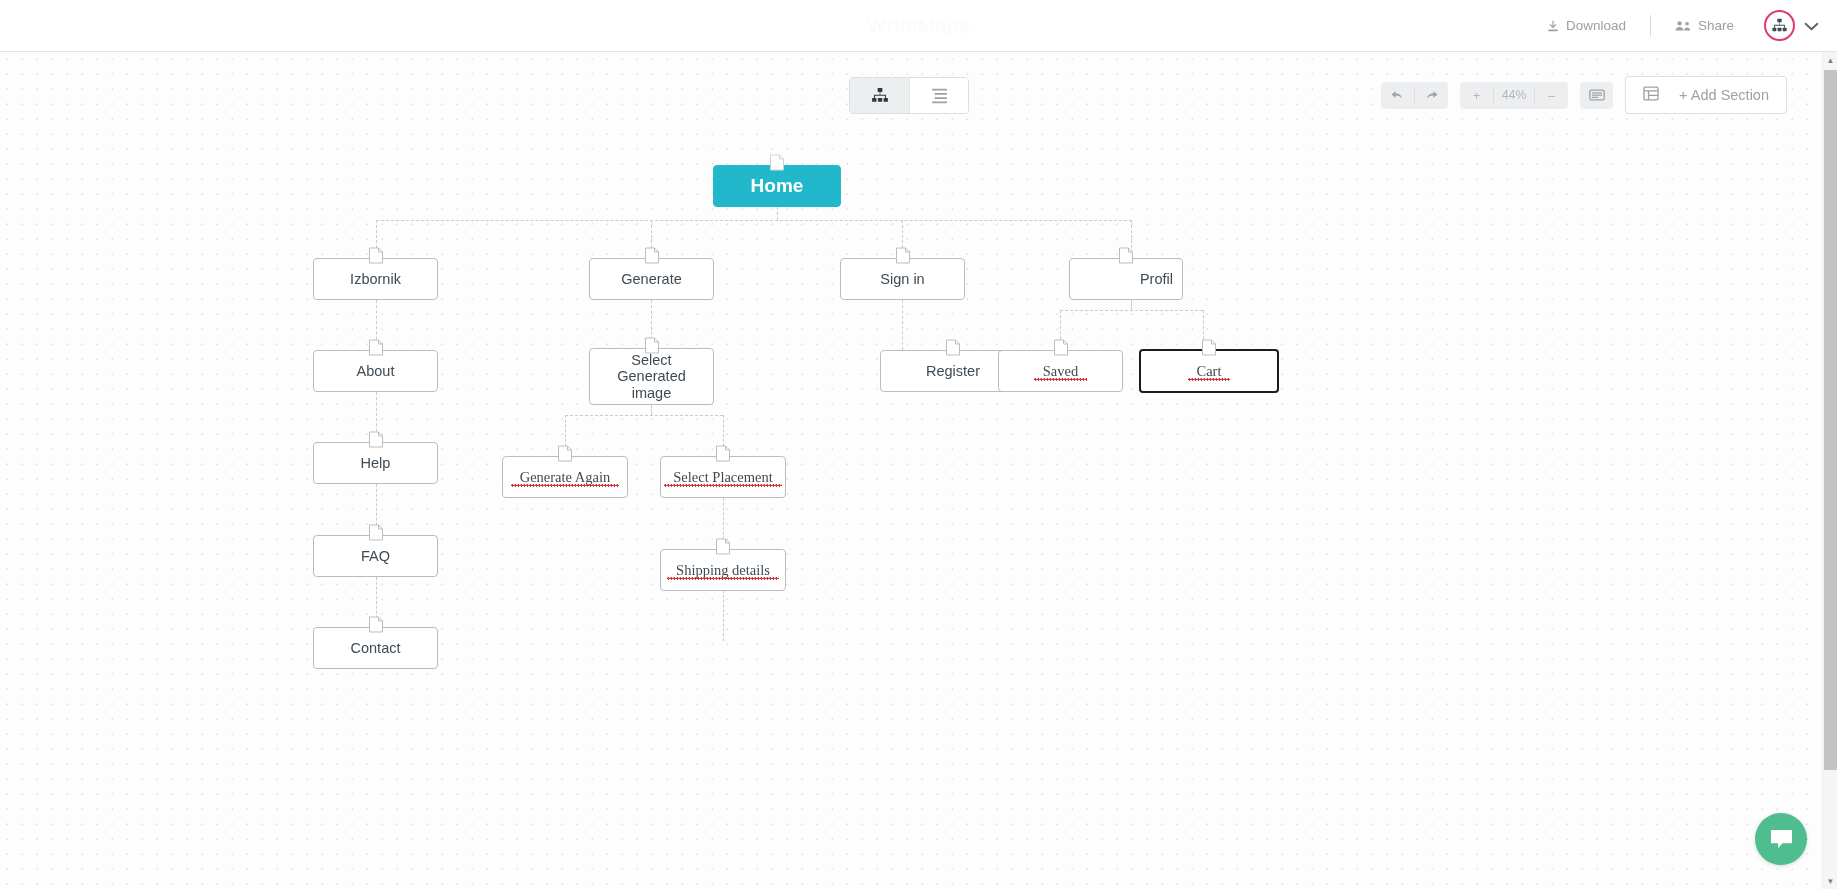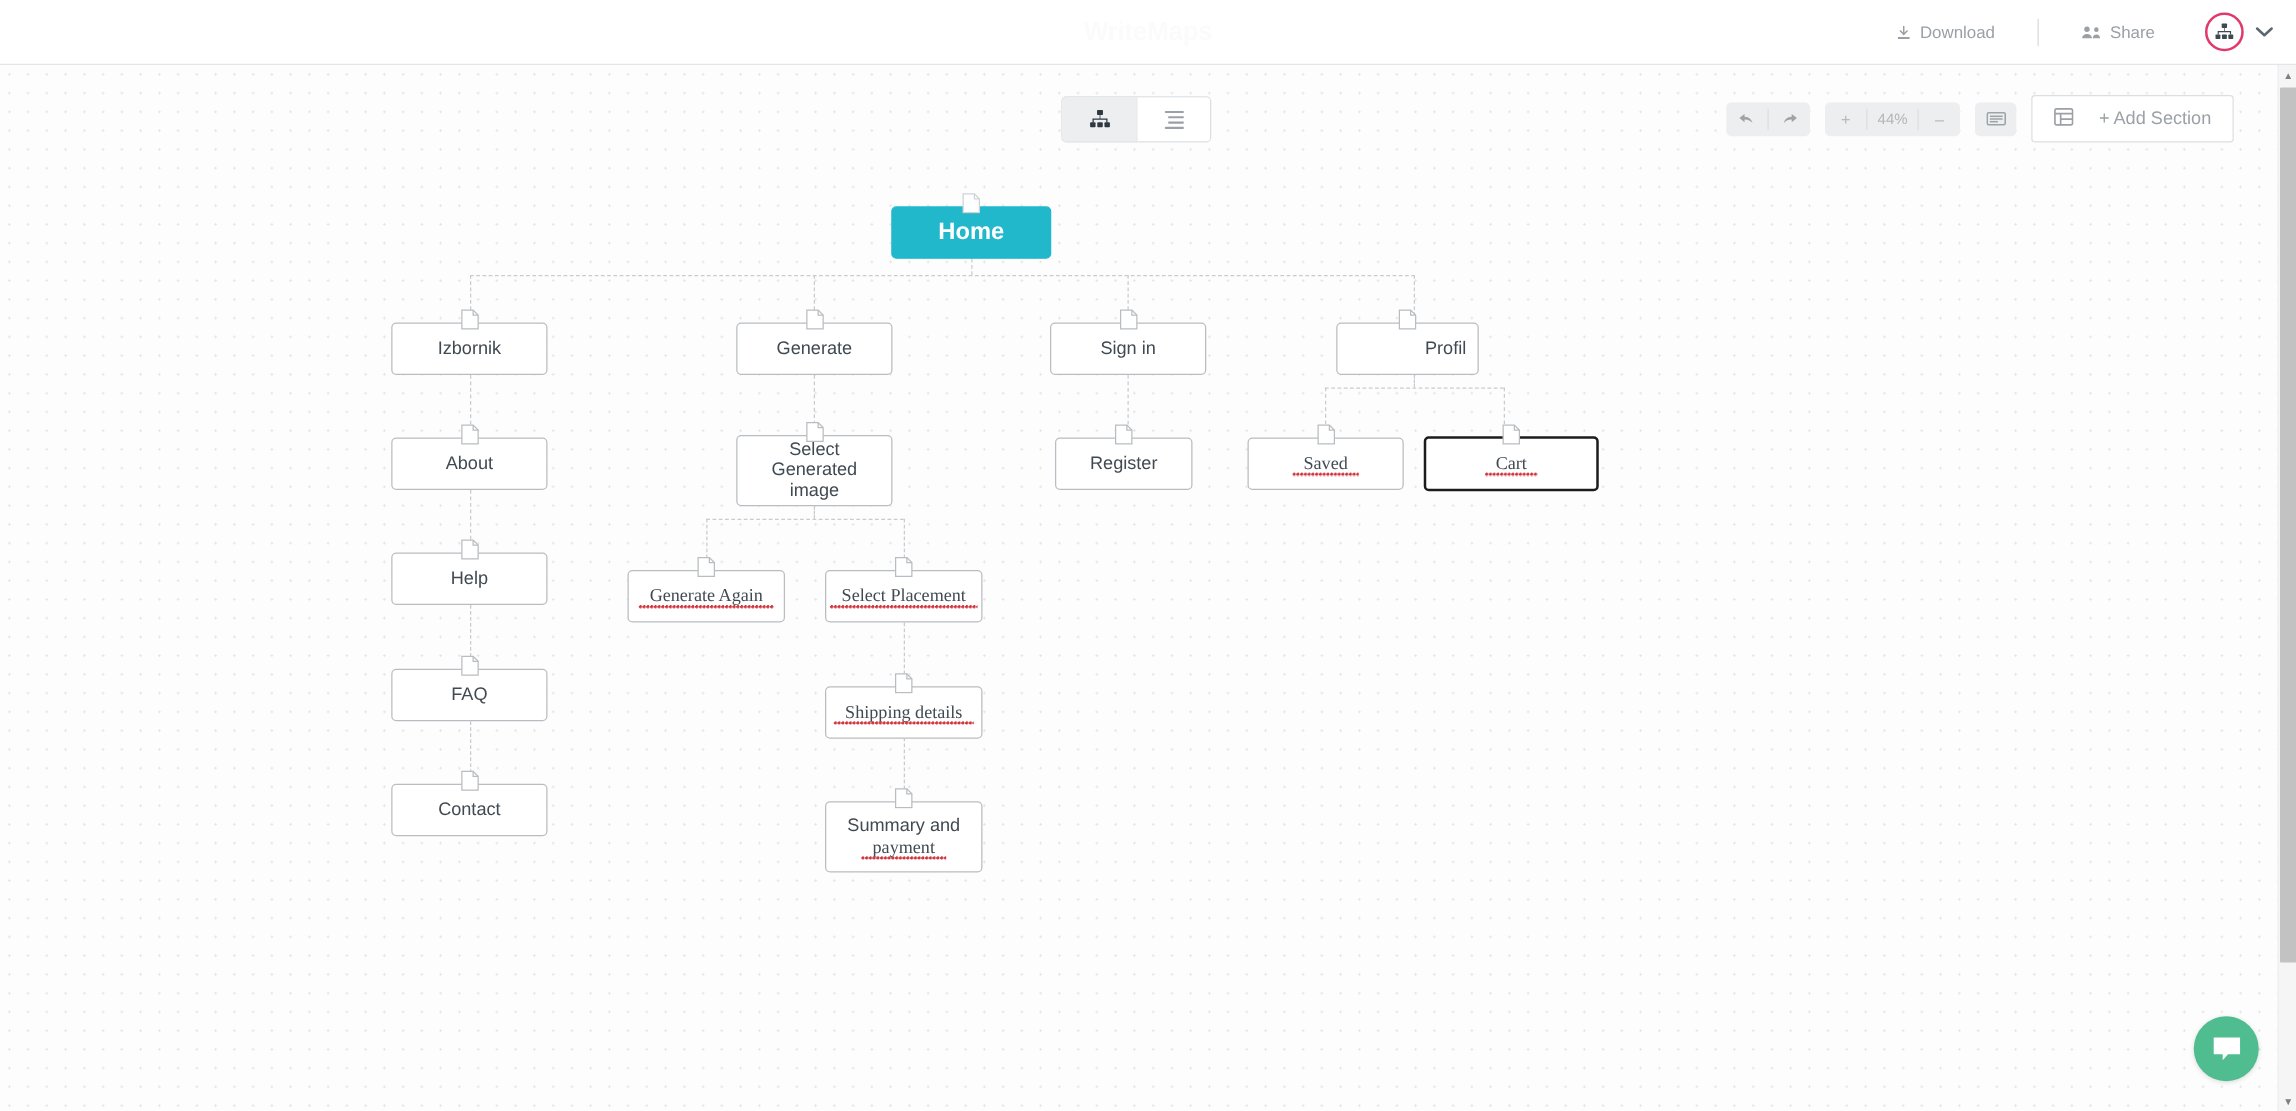--- a/index.html
+++ b/index.html
@@ -34,21 +34,21 @@
     position: absolute; left: 0; right: 0; top: 0; height: 52px;
     display: flex; align-items: center; justify-content: center;
     pointer-events: none;
   }
   #header-logo span {
     font-size: 21px; font-weight: bold; color: #fbfbfb;
     letter-spacing: -0.3px;
   }
   #header-right {
     margin-left: auto; display: flex; align-items: center;
-    padding-right: 18px; gap: 16px;
+    padding-right: 18px; gap: 6px;
   }
   .hdr-link {
     display: flex; align-items: center; gap: 6px;
     font-size: 13.5px; color: #9aa0a6; cursor: pointer;
     padding: 0 12px; height: 34px;
   }
   .hdr-link svg { display: block; }
   #avatar-wrap { display: flex; align-items: center; gap: 9px; margin-left: 12px; cursor: pointer; }
   #avatar {
     width: 31px; height: 31px; border-radius: 50%;
@@ -378,21 +378,21 @@
     </div>
 
     <div class="node" style="left:589px; top:296px; width:125px; height:57px;">
       <svg class="page-tab" viewBox="0 0 15 17">
         <path d="M1 1h9l4 4v11H1z" fill="#ffffff" stroke="#b9bdc1" stroke-width="1"></path>
         <path d="M10 1v4h4" fill="none" stroke="#b9bdc1" stroke-width="1"></path>
       </svg>
       <span class="node-label">Select Generated image</span>
     </div>
 
-    <div class="node" style="left:844px; top:298px; width:110px; height:42px;">
+    <div class="node" style="left:880px; top:298px; width:146px; height:42px;">
       <svg class="page-tab" viewBox="0 0 15 17">
         <path d="M1 1h9l4 4v11H1z" fill="#ffffff" stroke="#b9bdc1" stroke-width="1"></path>
         <path d="M10 1v4h4" fill="none" stroke="#b9bdc1" stroke-width="1"></path>
       </svg>
       <span class="node-label">Register</span>
     </div>
 
     <div class="node" style="left:998px; top:298px; width:125px; height:42px;">
       <svg class="page-tab" viewBox="0 0 15 17">
         <path d="M1 1h9l4 4v11H1z" fill="#ffffff" stroke="#b9bdc1" stroke-width="1"></path>
@@ -450,28 +450,20 @@
     </div>
 
     <div class="node" style="left:313px; top:575px; width:125px; height:42px;">
       <svg class="page-tab" viewBox="0 0 15 17">
         <path d="M1 1h9l4 4v11H1z" fill="#ffffff" stroke="#b9bdc1" stroke-width="1"></path>
         <path d="M10 1v4h4" fill="none" stroke="#b9bdc1" stroke-width="1"></path>
       </svg>
       <span class="node-label">Contact</span>
     </div>
 
-    <div class="node" style="left:660px; top:589px; width:126px; height:57px; flex-direction:column; gap:0;">
-      <svg class="page-tab" viewBox="0 0 15 17">
-        <path d="M1 1h9l4 4v11H1z" fill="#ffffff" stroke="#b9bdc1" stroke-width="1"></path>
-        <path d="M10 1v4h4" fill="none" stroke="#b9bdc1" stroke-width="1"></path>
-      </svg>
-      <span class="node-label">Summary and</span>
-      <span class="node-label spell">payment</span>
-    </div>
 
   </div>
 </div>
 
 <div id="scroll-track">
   <div id="scroll-up">▲</div>
   <div id="scroll-thumb"></div>
   <div id="scroll-down">▼</div>
 </div>
 

